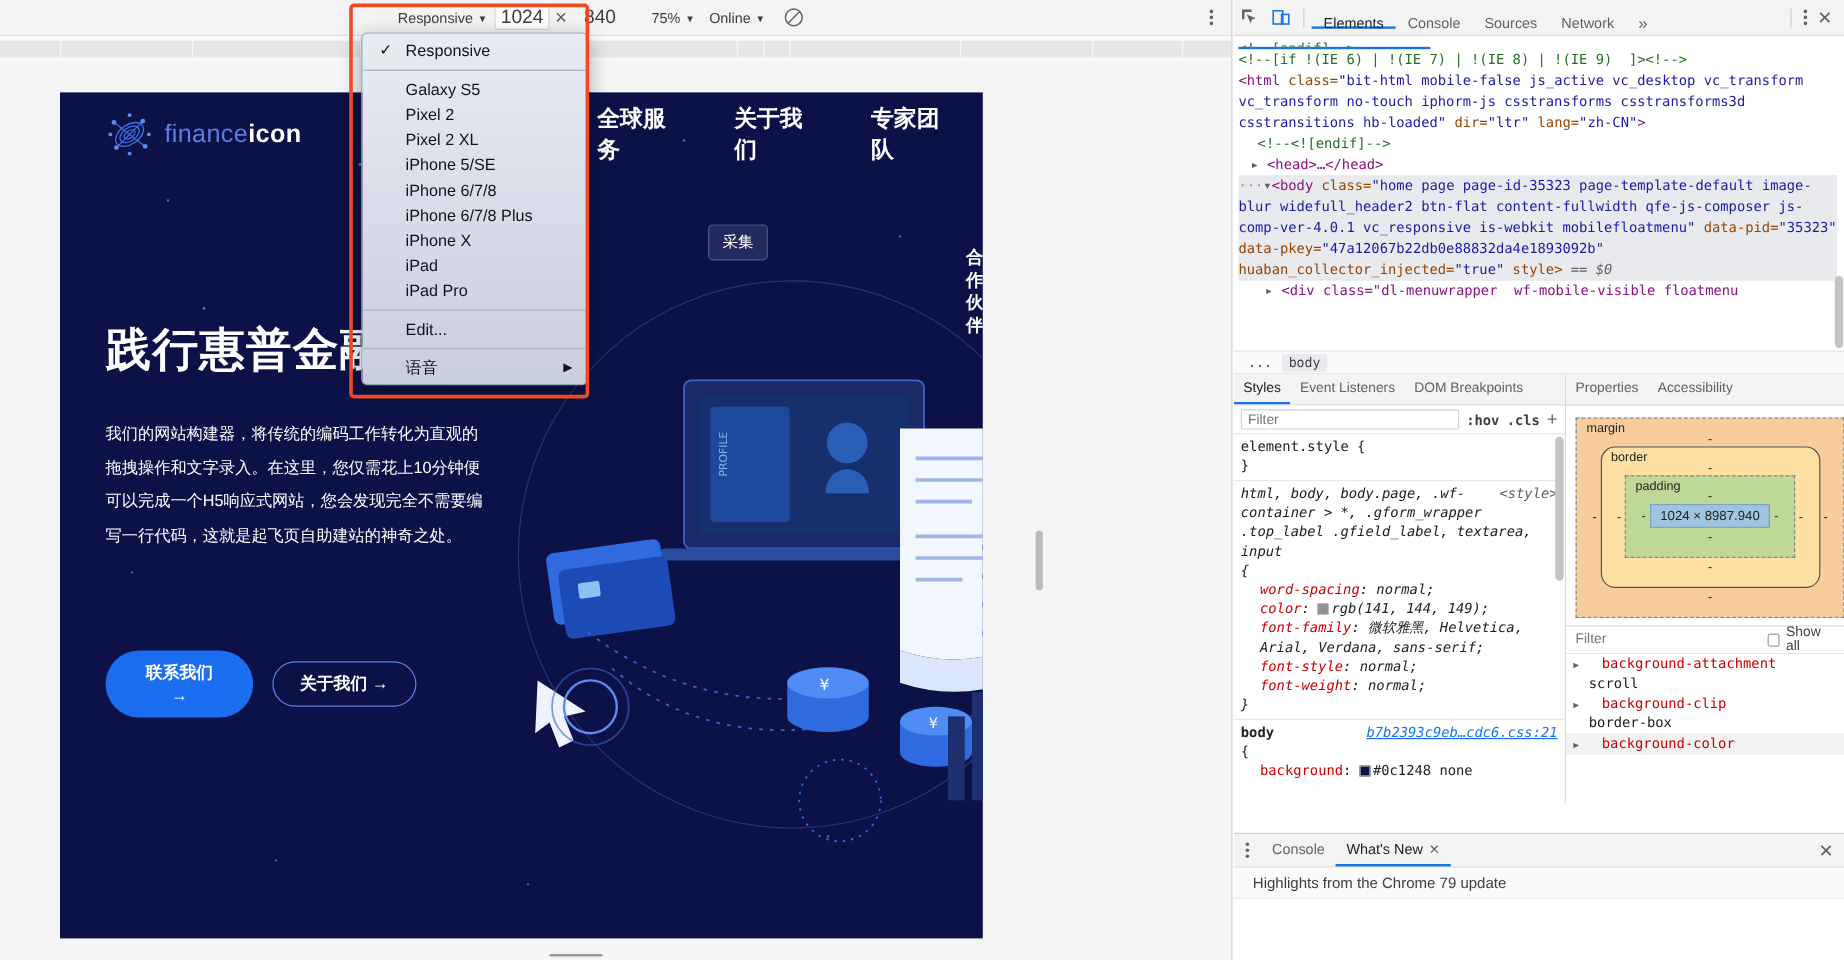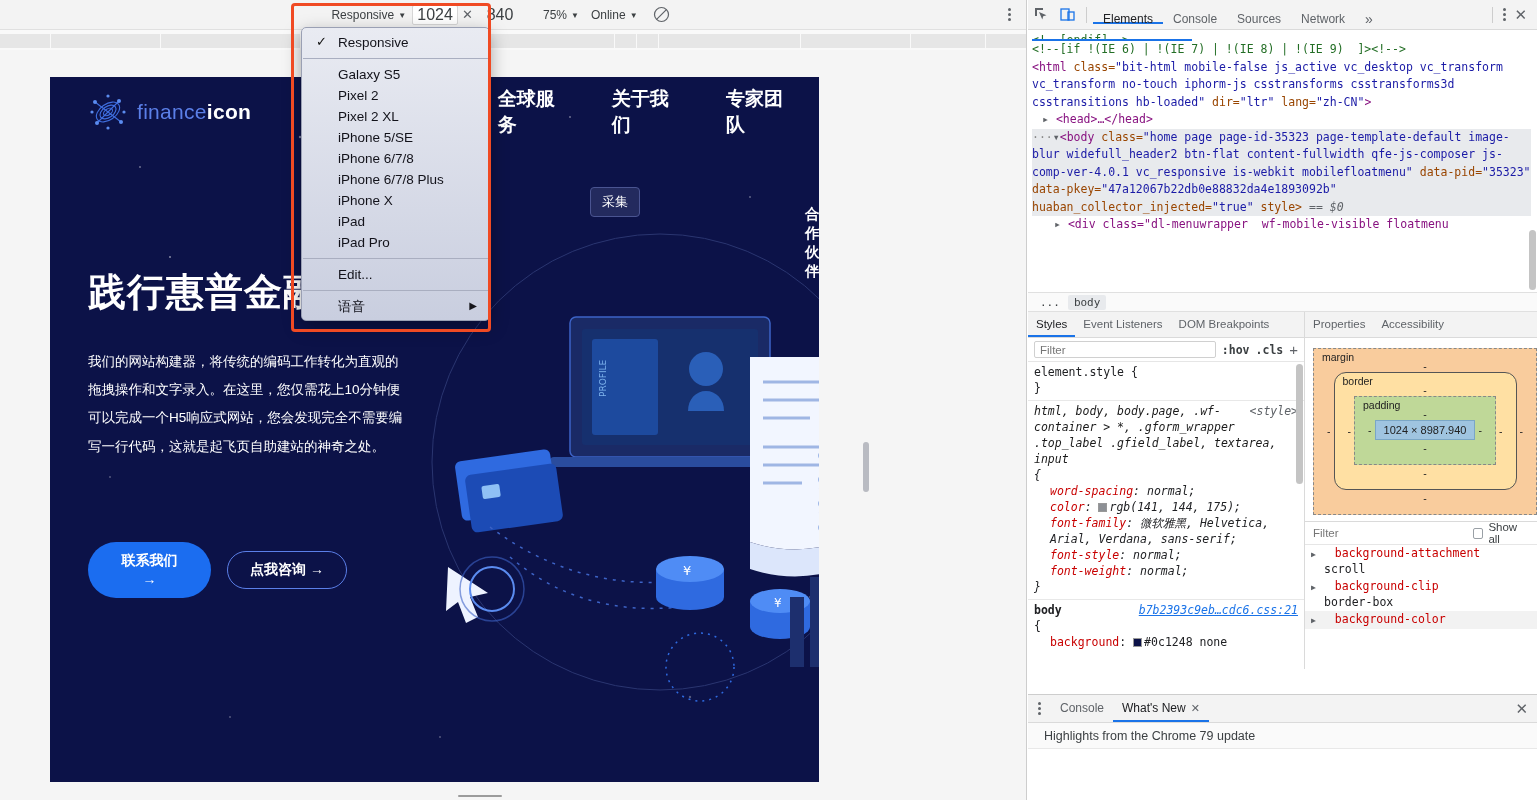--- a/index.html
+++ b/index.html
@@ -507,21 +507,21 @@
             <div>践行惠普金融</div>
           </div>
           <div id="hero-desc">我们的网站构建器，将传统的编码工作转化为直观的拖拽操作和文字录入。在这里，您仅需花上10分钟便可以完成一个H5响应式网站，您会发现完全不需要编写一行代码，这就是起飞页自助建站的神奇之处。</div>
         </div>
 
         <div id="hero-buttons">
           <div id="btn-contact">
             <span>联系我们</span>
             <span>→</span>
           </div>
-          <div id="btn-consult">点我咨询 →</div>
+          <div id="btn-consult">关于我们 →</div>
         </div>
       </div>
 
       <div id="page-scrollbar">
         <div class="thumb"></div>
       </div>
 
       <div id="resize-handle-bottom">
         <i></i>
           <i></i>
@@ -603,20 +603,21 @@
           <span></span>
           <span></span>
         </div>
       <div id="dt-close">✕</div>
     </div>
 
     <div id="dom-tree">
       <div class="dom-line" style="height:9px;overflow:hidden;color:#236e25;border-bottom:2px solid #1a73e8;width:160px;">&lt;!--[endif]--&gt;</div>
       <div class="dom-line cm">&lt;!--[if !(IE 6) | !(IE 7) | !(IE 8) | !(IE 9)  ]&gt;&lt;!--&gt;</div>
       <div class="dom-line"><span class="tg">&lt;html</span> <span class="at">class=</span><span class="av">"bit-html mobile-false js_active vc_desktop vc_transform vc_transform no-touch iphorm-js csstransforms csstransforms3d csstransitions hb-loaded"</span> <span class="at">dir=</span><span class="av">"ltr"</span> <span class="at">lang=</span><span class="av">"zh-CN"</span><span class="tg">&gt;</span></div>
+      <div class="dom-line cm" style="padding-left:16px;">&lt;!--&lt;![endif]--&gt;</div>
       <div class="dom-line" style="padding-left:10px;"><span class="tw">▸</span> <span class="tg">&lt;head&gt;…&lt;/head&gt;</span></div>
       <div class="dom-line sel-row"><span class="gray">···</span><span class="tw">▾</span><span class="tg">&lt;body</span> <span class="at">class=</span><span class="av">"home page page-id-35323 page-template-default image-blur widefull_header2 btn-flat content-fullwidth qfe-js-composer js-comp-ver-4.0.1 vc_responsive is-webkit mobilefloatmenu"</span> <span class="at">data-pid=</span><span class="av">"35323"</span> <span class="at">data-pkey=</span><span class="av">"47a12067b22db0e88832da4e1893092b"</span> <span class="at">huaban_collector_injected=</span><span class="av">"true"</span> <span class="at">style&gt;</span> <span class="dollar">== $0</span></div>
       <div class="dom-line" style="padding-left:22px;"><span class="tw">▸</span> <span class="tg">&lt;div class="dl-menuwrapper  wf-mobile-visible floatmenu</span></div>
       <div id="dom-scrollbar">
           <div class="thumb"></div>
         </div>
     </div>
 
     <div id="crumbs">
       <span class="cr">...</span>
@@ -640,21 +641,21 @@
         <div id="styles-body">
           <div class="rule">
             <div>element.style {</div>
             <div>}</div>
           </div>
           <div class="rule rule-italic">
             <span class="origin">&lt;style&gt;</span>
             <div class="sel-text" style="font-weight:normal;">html, body, body.page, .wf-container &gt; *, .gform_wrapper .top_label .gfield_label, textarea, input</div>
             <div>{</div>
             <div class="indent"><span class="prop">word-spacing</span>: <span class="val">normal</span>;</div>
-            <div class="indent"><span class="prop">color</span>: <span class="swatch" style="background:#8d9095;"></span><span class="val">rgb(141, 144, 175)</span>;</div>
+            <div class="indent"><span class="prop">color</span>: <span class="swatch" style="background:#8d9095;"></span><span class="val">rgb(141, 144, 149)</span>;</div>
             <div class="indent"><span class="prop">font-family</span>: <span class="val">微软雅黑, Helvetica, Arial, Verdana, sans-serif</span>;</div>
             <div class="indent"><span class="prop">font-style</span>: <span class="val">normal</span>;</div>
             <div class="indent"><span class="prop">font-weight</span>: <span class="val">normal</span>;</div>
             <div>}</div>
           </div>
           <div class="rule" style="border-bottom:none;">
             <div><span style="font-weight:bold;">body</span><span class="origin"><a>b7b2393c9eb…cdc6.css:21</a></span></div>
             <div>{</div>
             <div class="indent"><span class="prop">background</span>: <span class="swatch" style="background:#0c1248;"></span><span class="val">#0c1248 none</span></div>
           </div>

